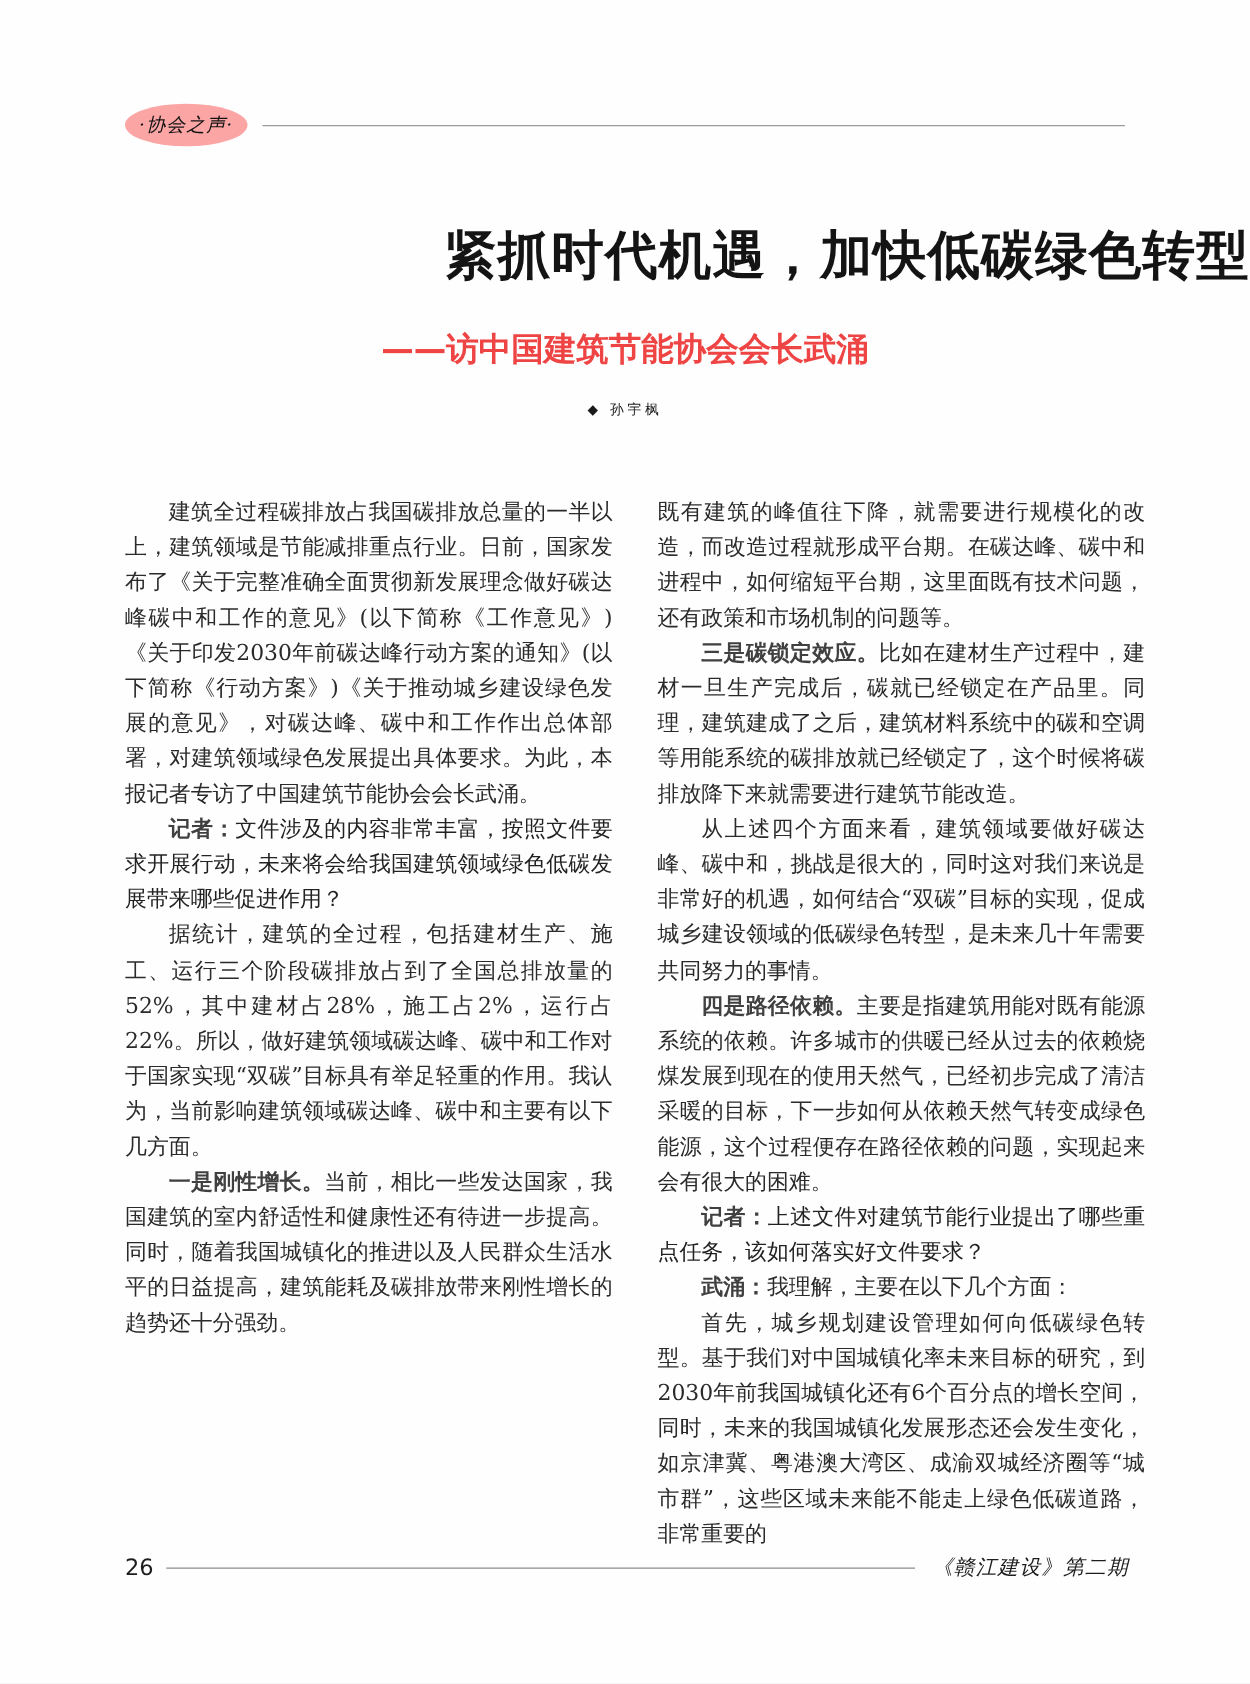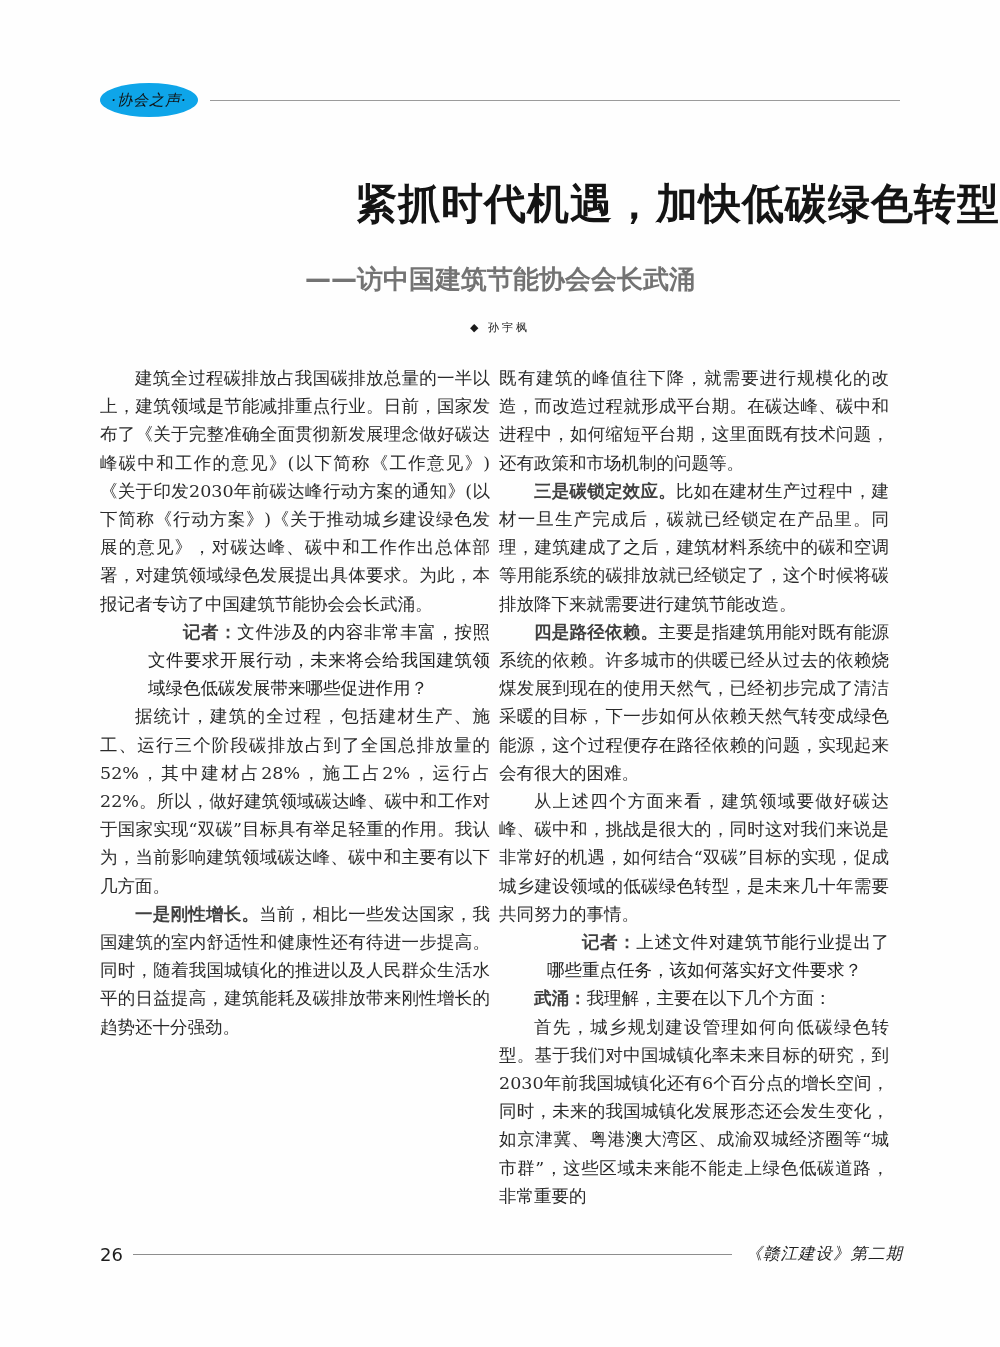--- a/index.html
+++ b/index.html
@@ -16,21 +16,21 @@
   }
   
   .header-row {
     position: absolute;
     top: 83px; left: 100px;
     width: 800px; height: 34px;
     display: flex; align-items: center;
   }
   .badge {
     width: 98px; height: 34px;
-    background: #0ea5e9;
+    background: #fca5a5;
     border-radius: 50%;
     display: flex; align-items: center; justify-content: center;
     flex: 0 0 auto;
   }
   .badge span {
     font-size: 15px;
     font-style: italic;
     letter-spacing: 1px;
     color: #111;
     white-space: nowrap;
@@ -54,55 +54,54 @@
     color: #141414;
   }
   .subtitle {
     position: absolute;
     top: 262px; left: 0;
     width: 100%;
     text-align: center;
     font-family: "DejaVu Sans", "Liberation Sans", sans-serif;
     font-size: 26px;
     font-weight: 700;
-    color: #737373;
+    color: #ef4444;
   }
   .byline {
     position: absolute;
     top: 320px; left: 0;
     width: 100%;
     text-align: center;
     font-size: 11px;
     letter-spacing: 3px;
     color: #1a1a1a;
   }
   
   .columns {
     position: absolute;
-    top: 364px; left: 100px;
+    top: 396px; left: 100px;
     width: 800px;
     display: flex;
-    gap: 9px;
+    gap: 36px;
   }
   .col {
     width: 390px;
     flex: 0 0 390px;
   }
   .col p {
     font-size: 17.5px;
     line-height: 28.2px;
     text-align: justify;
     text-indent: 2em;
     color: #2a2a2a;
     font-family: "DejaVu Serif", "Liberation Serif", serif;
   }
   .col p.hei {
     font-family: "DejaVu Sans", "Liberation Sans", sans-serif;
     color: #222;
-    margin-left: 48px;
   }
   .col p.no-indent { text-indent: 0; }
   .col p .lead {
     font-family: "DejaVu Sans", "Liberation Sans", sans-serif;
     font-weight: 700;
     color: #404040;
   }
   
   .footer-row {
     position: absolute;
@@ -153,22 +152,22 @@
     <div class="col">
       <p><span class="lead"></span><span>建筑全过程碳排放占我国碳排放总量的一半以上，建筑领域是节能减排重点行业。日前，国家发布了《关于完整准确全面贯彻新发展理念做好碳达峰碳中和工作的意见》(以下简称《工作意见》)《关于印发2030年前碳达峰行动方案的通知》(以下简称《行动方案》)《关于推动城乡建设绿色发展的意见》，对碳达峰、碳中和工作作出总体部署，对建筑领域绿色发展提出具体要求。为此，本报记者专访了中国建筑节能协会会长武涌。</span></p>
       <p class="hei"><span class="lead">记者：</span><span>文件涉及的内容非常丰富，按照文件要求开展行动，未来将会给我国建筑领域绿色低碳发展带来哪些促进作用？</span></p>
       <p><span class="lead"></span><span>据统计，建筑的全过程，包括建材生产、施工、运行三个阶段碳排放占到了全国总排放量的52%，其中建材占28%，施工占2%，运行占22%。所以，做好建筑领域碳达峰、碳中和工作对于国家实现“双碳”目标具有举足轻重的作用。我认为，当前影响建筑领域碳达峰、碳中和主要有以下几方面。</span></p>
       <p><span class="lead">一是刚性增长。</span><span>当前，相比一些发达国家，我国建筑的室内舒适性和健康性还有待进一步提高。同时，随着我国城镇化的推进以及人民群众生活水平的日益提高，建筑能耗及碳排放带来刚性增长的趋势还十分强劲。</span></p>
     </div>
 
     <div class="col">
       <p class="no-indent"><span class="lead"></span><span>既有建筑的峰值往下降，就需要进行规模化的改造，而改造过程就形成平台期。在碳达峰、碳中和进程中，如何缩短平台期，这里面既有技术问题，还有政策和市场机制的问题等。</span></p>
       <p><span class="lead">三是碳锁定效应。</span><span>比如在建材生产过程中，建材一旦生产完成后，碳就已经锁定在产品里。同理，建筑建成了之后，建筑材料系统中的碳和空调等用能系统的碳排放就已经锁定了，这个时候将碳排放降下来就需要进行建筑节能改造。</span></p>
+      <p><span class="lead"></span><span>从上述四个方面来看，建筑领域要做好碳达峰、碳中和，挑战是很大的，同时这对我们来说是非常好的机遇，如何结合“双碳”目标的实现，促成城乡建设领域的低碳绿色转型，是未来几十年需要共同努力的事情。</span></p>
       <p><span class="lead">四是路径依赖。</span><span>主要是指建筑用能对既有能源系统的依赖。许多城市的供暖已经从过去的依赖烧煤发展到现在的使用天然气，已经初步完成了清洁采暖的目标，下一步如何从依赖天然气转变成绿色能源，这个过程便存在路径依赖的问题，实现起来会有很大的困难。</span></p>
-      <p><span class="lead"></span><span>从上述四个方面来看，建筑领域要做好碳达峰、碳中和，挑战是很大的，同时这对我们来说是非常好的机遇，如何结合“双碳”目标的实现，促成城乡建设领域的低碳绿色转型，是未来几十年需要共同努力的事情。</span></p>
       <p class="hei"><span class="lead">记者：</span><span>上述文件对建筑节能行业提出了哪些重点任务，该如何落实好文件要求？</span></p>
       <p><span class="lead">武涌：</span><span>我理解，主要在以下几个方面：</span></p>
       <p><span class="lead"></span><span>首先，城乡规划建设管理如何向低碳绿色转型。基于我们对中国城镇化率未来目标的研究，到2030年前我国城镇化还有6个百分点的增长空间，同时，未来的我国城镇化发展形态还会发生变化，如京津冀、粤港澳大湾区、成渝双城经济圈等“城市群”，这些区域未来能不能走上绿色低碳道路，非常重要的</span></p>
     </div>
 
   </div>
 
   <div class="footer-row">
     <span class="page-num">26</span>
     <div class="footer-line"></div>

